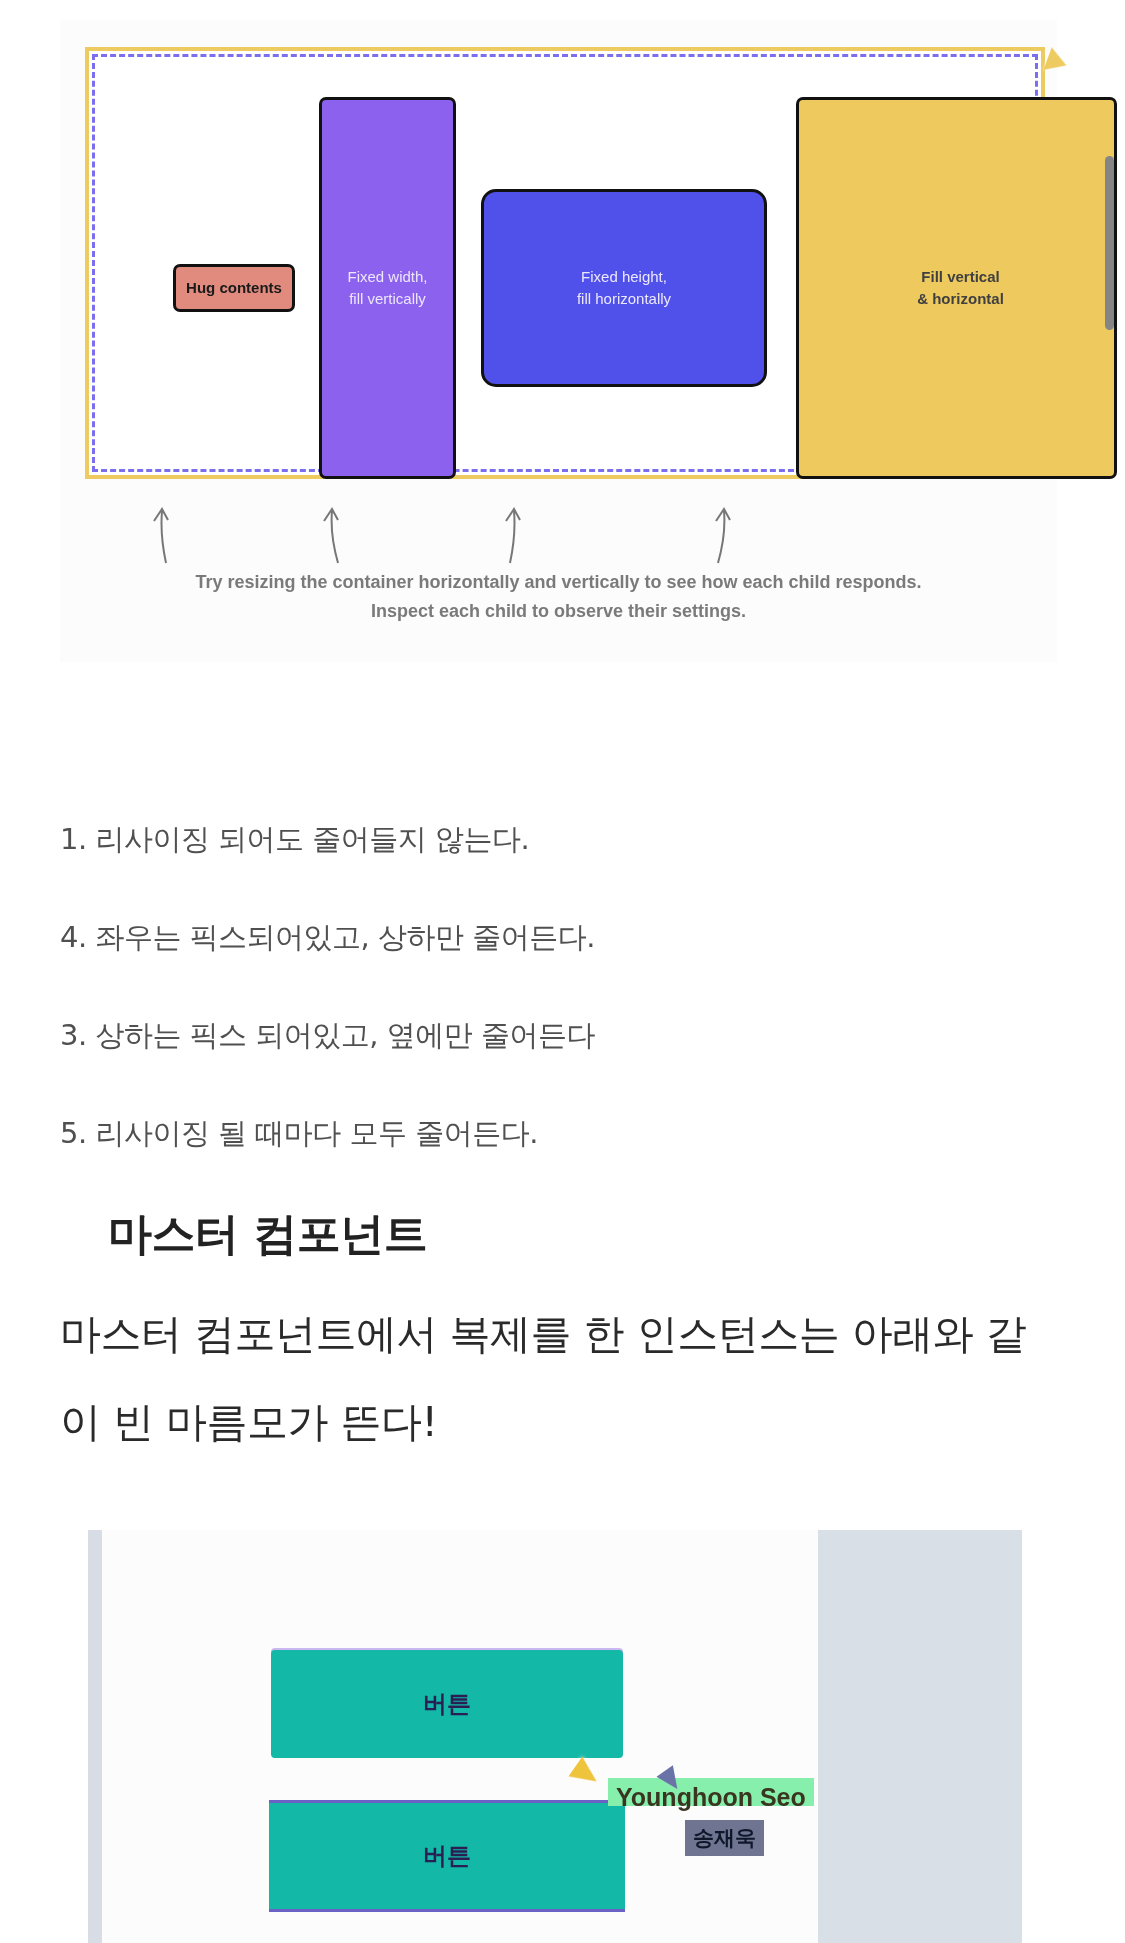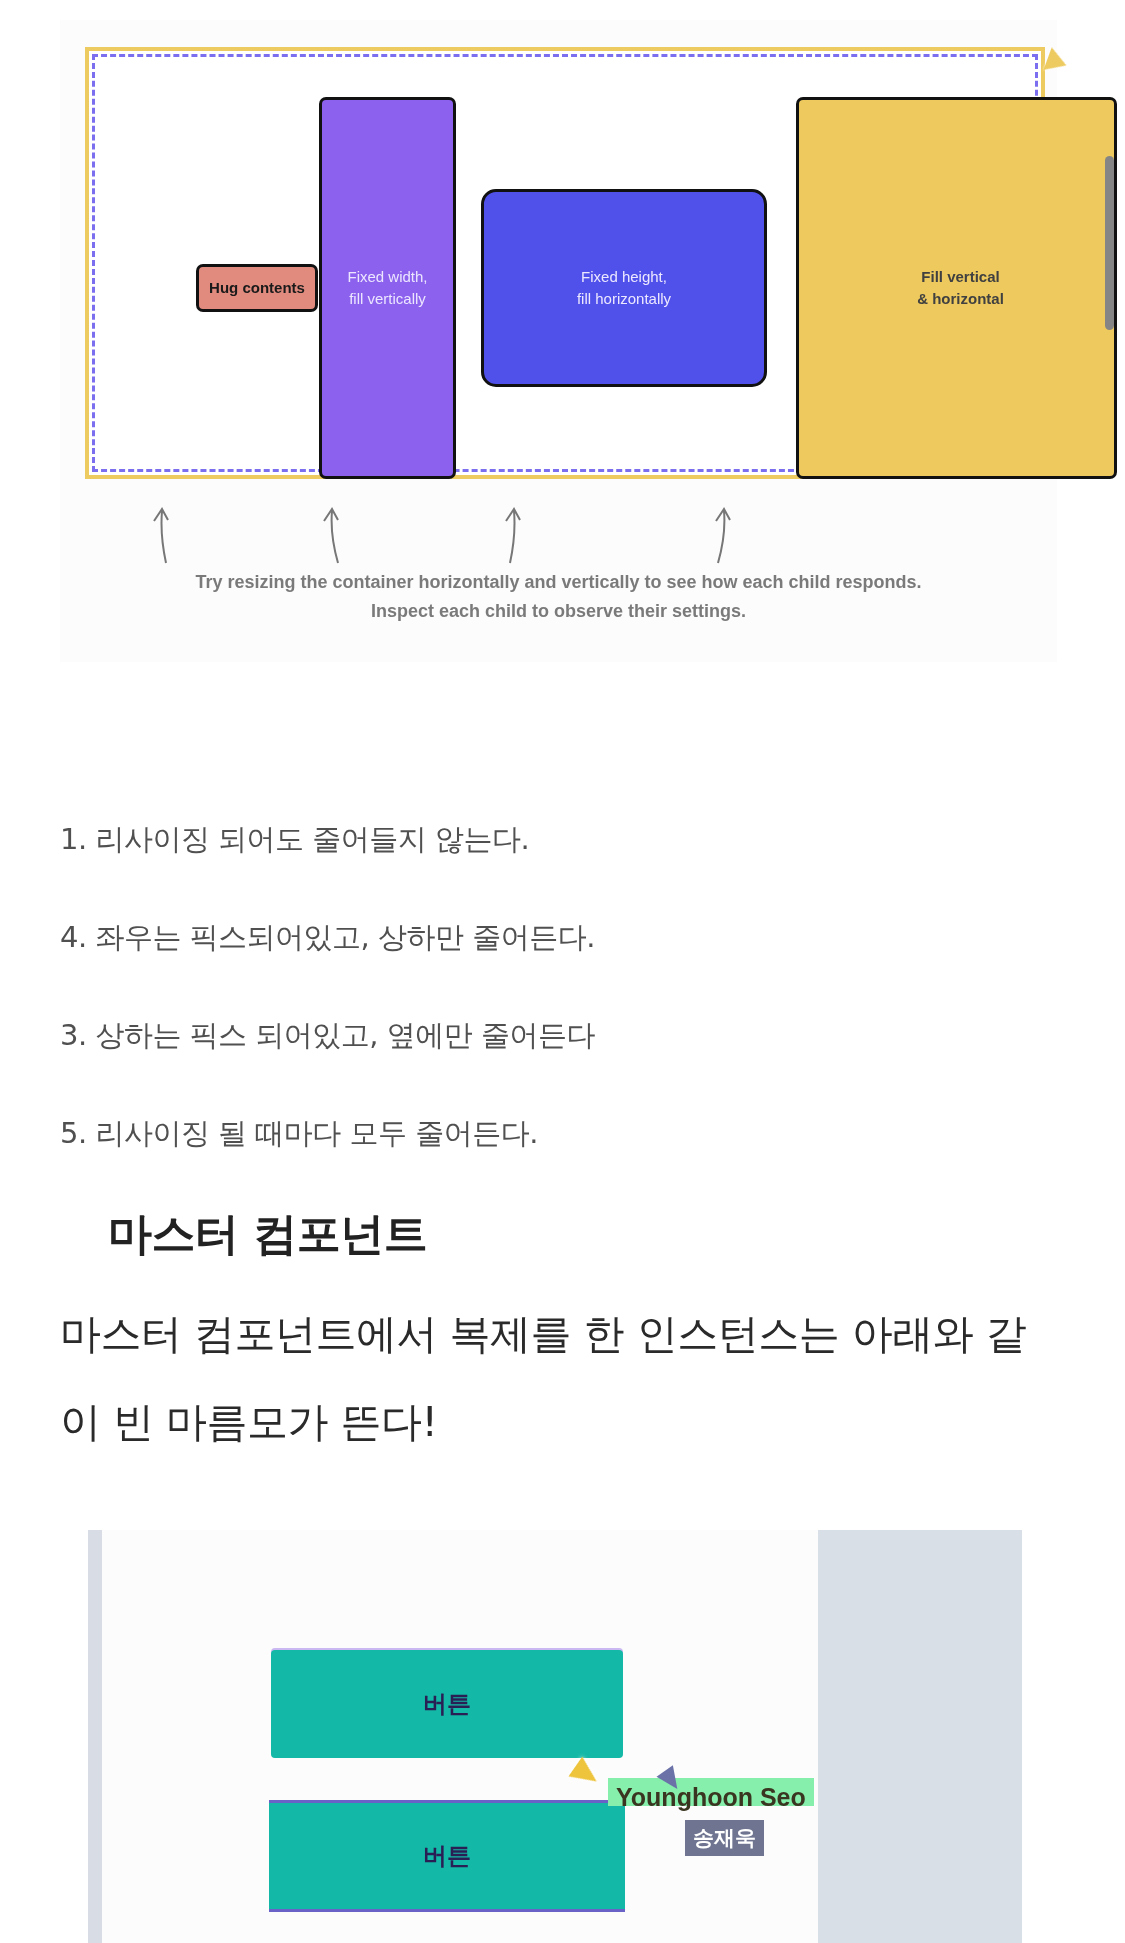--- a/index.html
+++ b/index.html
@@ -8,21 +8,21 @@
 
   
   .fig1 { position: absolute; left: 60px; top: 20px; width: 997px; height: 642px; background: #fcfcfc; }
   .frame { position: absolute; left: 25px; top: 27px; width: 960px; height: 432px;
            border: 4px solid #eecb60; background: #ffffff; }
   .frame-dash { position: absolute; left: 3px; top: 3px; right: 3px; bottom: 3px;
                 border: 3px dashed #7b6ff0; }
   .box { position: absolute; border: 3px solid #111; border-radius: 7px;
          display: flex; align-items: center; justify-content: center; text-align: center;
          font-family: "Liberation Sans", sans-serif; font-size: 15px; line-height: 22px; font-weight: 600; }
-  .box-hug   { left: 84px;  top: 213px; width: 122px; height: 48px; background: #e08b7e; color: #1a1a1a; font-size: 15px; margin-left: 23px; }
+  .box-hug   { left: 84px;  top: 213px; width: 122px; height: 48px; background: #e08b7e; color: #1a1a1a; font-size: 15px; }
   .box-fixw  { left: 230px; top: 46px;  width: 137px; height: 382px; background: #8c61ee; color: #ece6ff; font-weight: 500; }
   .box-fixh  { left: 392px; top: 138px; width: 286px; height: 198px; background: #5050ea; color: #ece8ff; font-weight: 500; border-radius: 15px; }
   .box-fill  { left: 707px; top: 46px;  width: 321px; height: 382px; background: #eeca5e; color: #404040; padding-left: 8px; }
   .box span { white-space: pre-line; }
 
   .cursor-tri { position: absolute; left: 987px; top: 30px; width: 0; height: 0;
                 border-top: 12px solid transparent; border-bottom: 12px solid transparent;
                 border-left: 20px solid #eecb60; transform: rotate(20deg);
                 filter: drop-shadow(0 0 1px #fff); }
 
@@ -50,21 +50,21 @@
   .cur-yellow { position: absolute; left: 485px; top: 232px; width: 0; height: 0;
                 border-top: 12px solid transparent; border-bottom: 12px solid transparent;
                 border-left: 26px solid #eec43c; transform: rotate(35deg); filter: drop-shadow(0 0 2px #fff); }
   .tag-yellow { position: absolute; left: 520px; top: 248px; height: 28px; padding: 0 8px;
                 background: #86efac; color: #3a3520; font-family: "Liberation Sans", sans-serif;
                 font-size: 25px; line-height: 38px; font-weight: 600; white-space: nowrap; }
   .cur-blue { position: absolute; left: 572px; top: 240px; width: 0; height: 0;
               border-top: 10px solid transparent; border-bottom: 10px solid transparent;
               border-left: 22px solid #6b72a8; transform: rotate(55deg); }
   .tag-blue { position: absolute; left: 597px; top: 290px; height: 36px; padding: 0 8px;
-              background: #6f7591; color: #ffffff; font-size: 21px; line-height: 36px; font-weight: 700; white-space: nowrap; }
+              background: #6f7591; color: #0f172a; font-size: 21px; line-height: 36px; font-weight: 700; white-space: nowrap; }
 
   
   .scrollbar { position: absolute; left: 1105px; top: 156px; width: 9px; height: 174px; border-radius: 5px; background: #858585; }
 </style>
 </head>
 <body>
 
 <div class="fig1">
   <div class="frame">
     <div class="frame-dash"></div>

